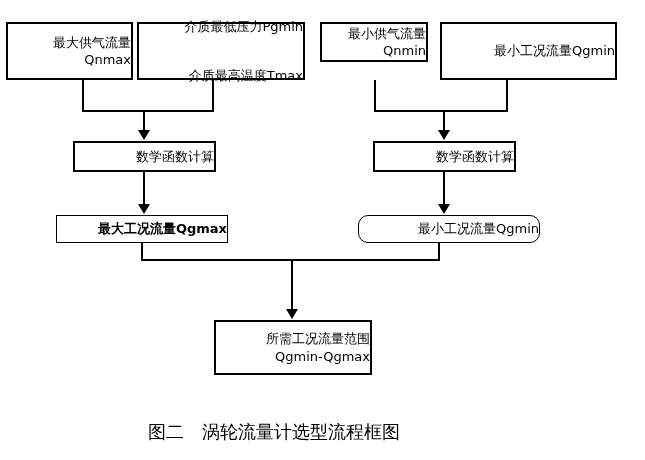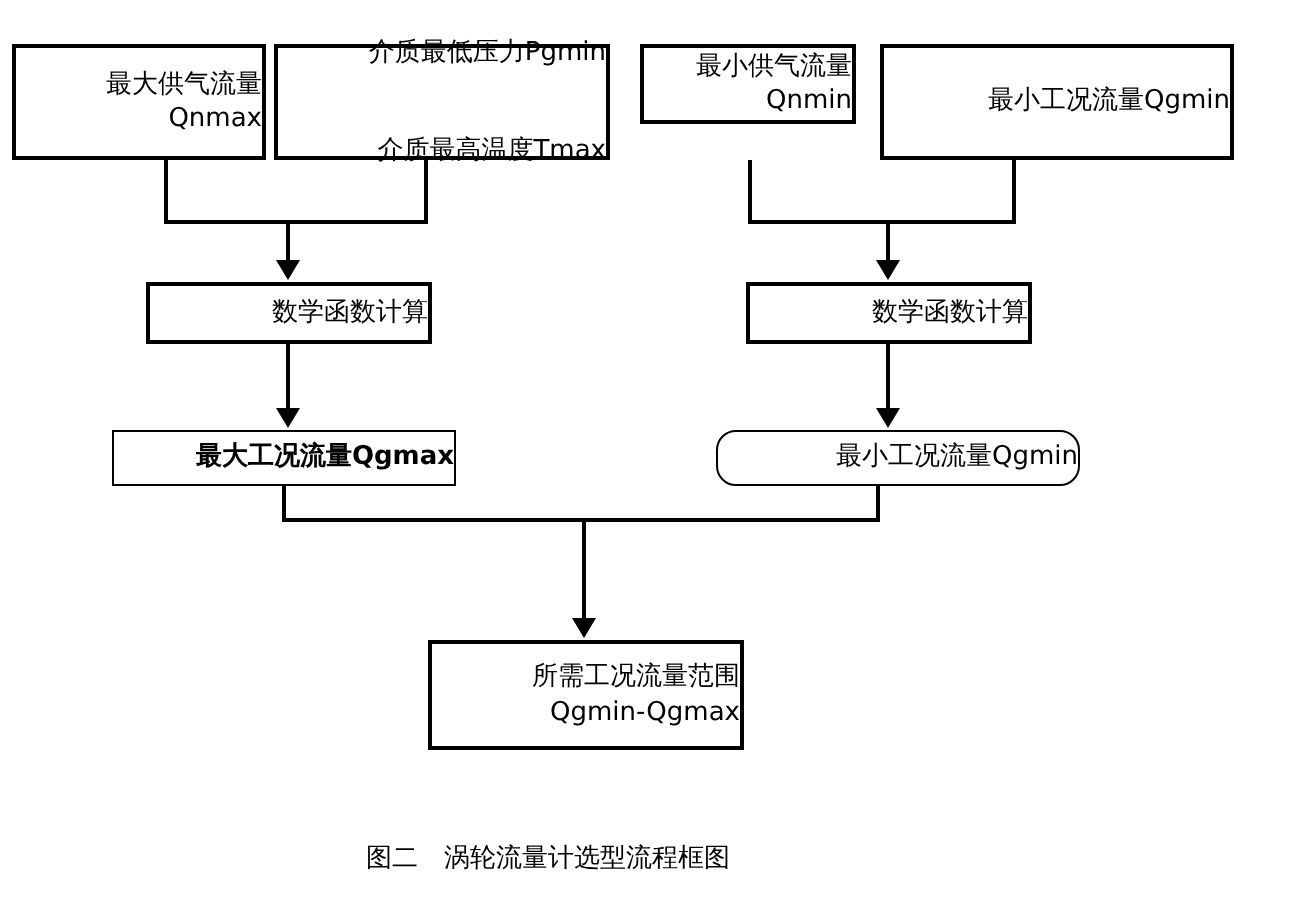--- a/index.html
+++ b/index.html
@@ -57,21 +57,21 @@
     border-left: 6px solid transparent;
     border-right: 6px solid transparent;
     border-top: 10px solid #000000;
   }
   .caption {
     position: absolute;
     left: 0;
     width: 548px;
     text-align: center;
     color: #000000;
-    font-size: 13px;
+    font-size: 18px;
     font-family: "DejaVu Sans", "Liberation Sans", sans-serif;
     white-space: pre;
   }
 </style>
 </head>
 <body>
 
 <div id="canvas">
 
   <div class="node" style="left:6px; top:22px; width:127px; height:58px;">

